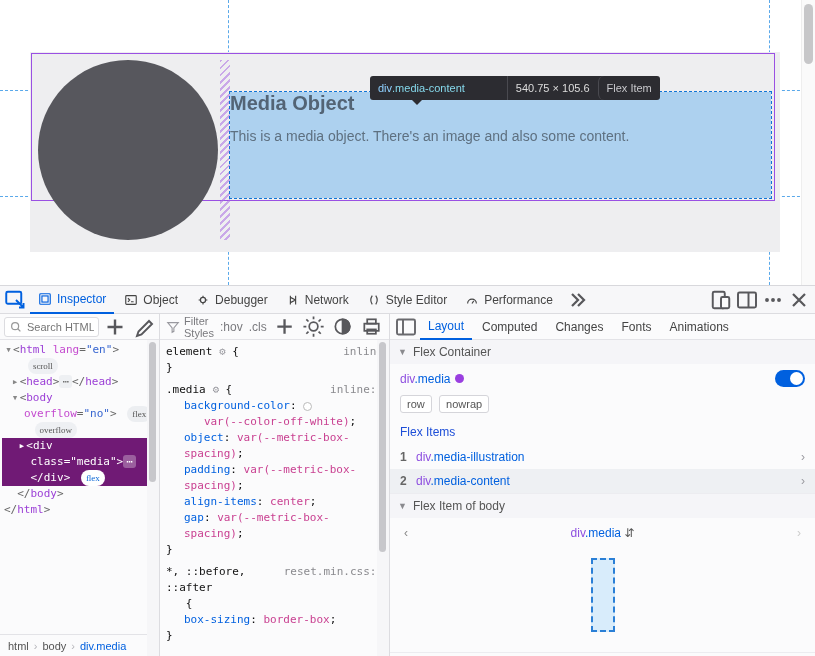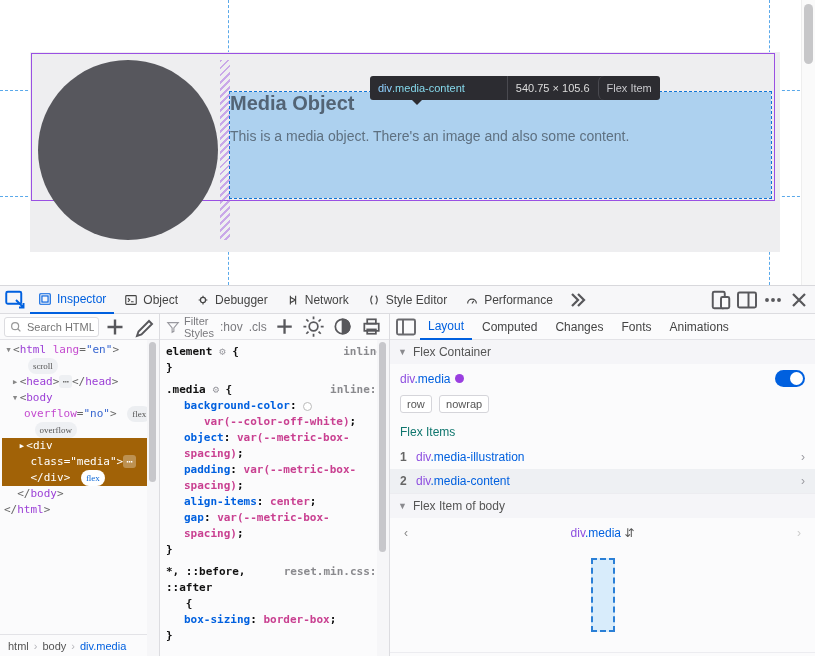--- a/index.html
+++ b/index.html
@@ -56,35 +56,35 @@
 .pane-side   { flex:1; }
 
 
 .markup-bar { height:26px; border-bottom:1px solid #e3e3e7; display:flex; align-items:center; padding:0 4px; gap:4px; }
 .search { flex:1; display:flex; align-items:center; gap:4px; height:20px; border:1px solid #dcdce0; border-radius:3px; padding:0 4px; color:#888; background:#fff; }
 .search input { border:none; outline:none; font-size:11px; width:100%; background:transparent; }
 
 
 .tree { flex:1; overflow:auto; font-family: Menlo, Consolas, monospace; font-size: 11px; line-height: 16px; padding: 2px 0 2px 2px; }
 .tree .ln { white-space: pre; padding: 0 2px; }
-.tree .sel { background: #a16207; color: #fff; }
+.tree .sel { background: #701a75; color: #fff; }
 .tree .sel .tagc, .tree .sel .attr, .tree .sel .val, .tree .sel .pun { color: #fff; }
 .tagc { color: #9b3fd6; } .attr { color: #c44bcf; } .val { color: #3564d0; } .pun { color: #666; }
 .doctype { color:#8a8a8e; font-style: italic; }
 .badge { display:inline-block; background:#eef0f3; color:#555; border-radius:8px; font-size:9px; padding:0 5px; margin-left:4px; font-family:-apple-system; font-style:normal; }
 .badge.flex { background:#eceef1; }
 .badge.sel { background:#fff; color:#0a66d6; }
 .tw { display:inline-block; width:9px; text-align:center; color:#888; }
 .tree .sel .tw { color:#fff; }
 
 
 .rules-bar { height:26px; border-bottom:1px solid #e3e3e7; display:flex; align-items:center; padding:0 6px; gap:6px; color:#7a7a7e; }
 .rules-bar .filter { flex:1; display:flex; align-items:center; gap:4px; font-size:11px; }
 .rules { flex:1; overflow:auto; font-family: Menlo, Consolas, monospace; font-size:11px; line-height:16px; padding:4px 6px; }
-.rule { margin-bottom:6px;font-weight:bold; }
+.rule { margin-bottom:6px; }
 .rule .hdr { display:flex; }
 .rule .sel2 { color:#111; }
 .rule .src { margin-left:auto; color:#8a8a8e; }
 .decl { padding-left:18px; }
 .prop { color:#0060df; } .valr { color:#c94091; }
 .swatch { display:inline-block; width:9px; height:9px; border:1px solid #bbb; border-radius:50%; background:#fff; vertical-align:middle; margin-right:3px; }
 .flexglyph { display:inline-block; width:10px; height:10px; border:1px dotted #7a7a7e; vertical-align:middle; margin:0 3px; }
 .gear { color:#9a9aa0; }
 
 
@@ -401,21 +401,21 @@
             <div style="display:flex;align-items:center">
               <span class="flex-link"><span class="tagn">div</span><span>.media</span></span>
               <span class="dot"></span>
               <span style="flex:1"></span>
               <span class="toggle"></span>
             </div>
             <div style="margin-top:8px">
               <span class="pill">row</span>
               <span class="pill">nowrap</span>
             </div>
-            <div style="margin-top:12px;color:#0f766e">Flex Items</div>
+            <div style="margin-top:12px;color:#1d4ed8">Flex Items</div>
           </div>
           <div class="flexitem-row">
             <span class="idx">1</span>
             <span class="name"><span class="tagn" style="color:#8e4fe0">div</span><span>.media-illustration</span></span>
             <span class="chev">›</span>
           </div>
           <div class="flexitem-row hl">
             <span class="idx">2</span>
             <span class="name"><span class="tagn" style="color:#8e4fe0">div</span><span>.media-content</span></span>
             <span class="chev">›</span>

